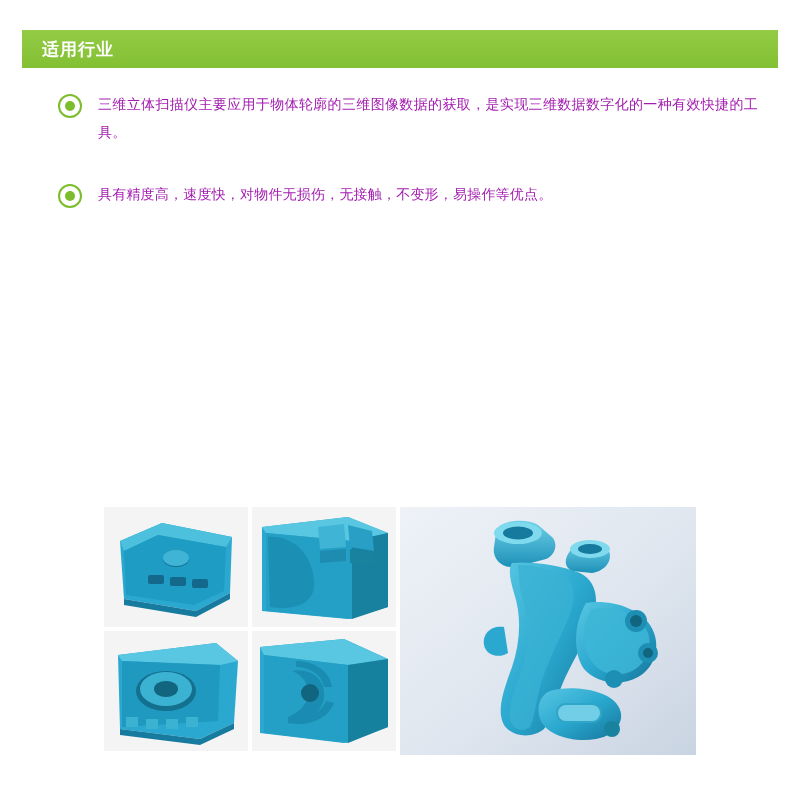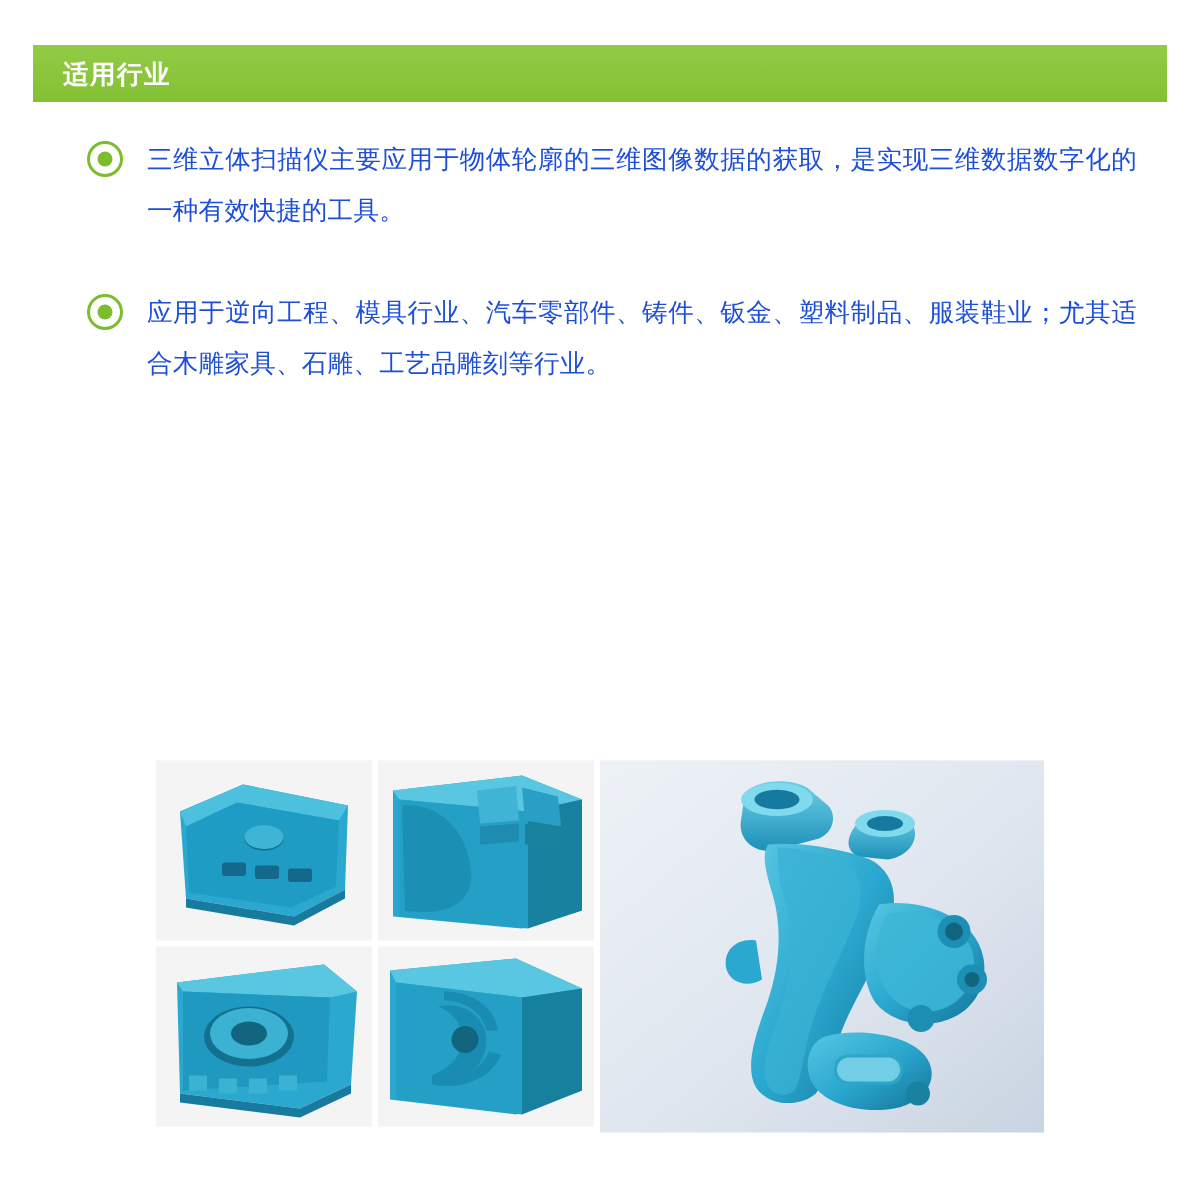--- a/index.html
+++ b/index.html
@@ -73,23 +73,23 @@
   .bullet-icon .dot {
     position: absolute;
     left: 7px; top: 7px;
     width: 10px;
     height: 10px;
     border-radius: 50%;
     background: #7cbd2b;
   }
   .bullet-text {
     flex: 1 1 auto;
-    font-size: 17px;
+    font-size: 14px;
     line-height: 2.0;
-    color: #1d4ed8;
+    color: #a21caf;
     letter-spacing: 0.2px;
     text-align: justify;
   }
 
   
   .gallery {
     position: absolute;
     left: 104px;
     top: 507px;
     width: 592px;
@@ -130,29 +130,29 @@
   <div class="bullets">
 
     <div class="bullet-row">
       <span class="bullet-icon">
         <span class="ring"></span>
           <span class="dot"></span>
       </span>
       <span class="bullet-text">三维立体扫描仪主要应用于物体轮廓的三维图像数据的获取，是实现三维数据数字化的一种有效快捷的工具。</span>
     </div>
 
-
-
     <div class="bullet-row">
       <span class="bullet-icon">
         <span class="ring"></span>
           <span class="dot"></span>
       </span>
-      <span class="bullet-text">应用于逆向工程、模具行业、汽车零部件、铸件、钣金、塑料制品、服装鞋业；尤其适合木雕家具、石雕、工艺品雕刻等行业。</span>
-    </div>
+      <span class="bullet-text">具有精度高，速度快，对物件无损伤，无接触，不变形，易操作等优点。</span>
+    </div>
+
+
 
   </div>
 
   <div class="gallery">
 
     <div class="gallery-left">
 
       <div class="thumb">
         <svg viewBox="0 0 144 120" width="144" height="120" preserveAspectRatio="none">
           <rect x="0" y="0" width="144" height="120" fill="#f4f4f4"></rect>

